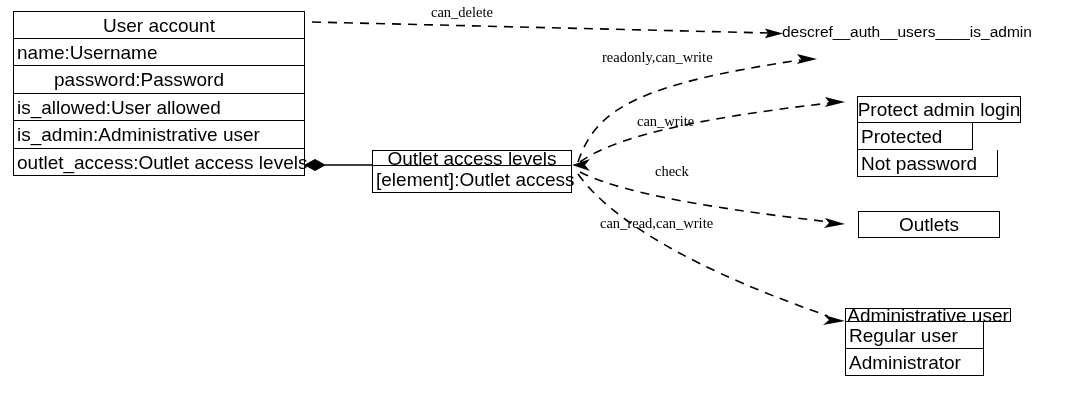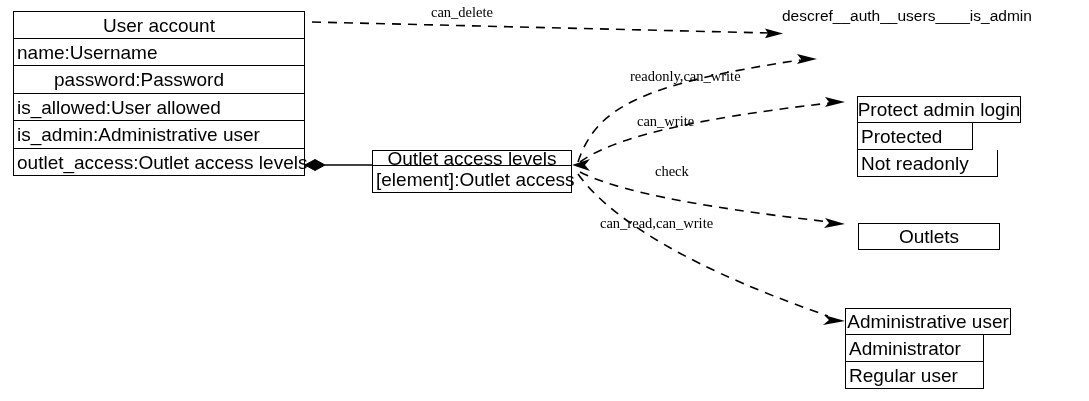--- a/index.html
+++ b/index.html
@@ -122,41 +122,41 @@
     <div class="uml-row row-attr" style="height:27px;">is_allowed:User allowed</div>
     <div class="uml-row row-attr" style="height:28px;">is_admin:Administrative user</div>
     <div class="uml-row row-attr" style="height:27px;">outlet_access:Outlet access levels</div>
   </div>
 
   <div class="uml-class" style="left:372px; top:150px; width:200px;">
     <div class="uml-row row-title" style="height:16px;">Outlet access levels</div>
     <div class="uml-row row-attr" style="height:27px;">[element]:Outlet access</div>
   </div>
 
-  <div class="plain-node" style="left:782px; top:8px;">descref__auth__users____is_admin</div>
+  <div class="plain-node" style="left:782px; top:24px;">descref__auth__users____is_admin</div>
 
   <div class="uml-class" style="left:845px; top:96px; width:141px;padding-left:12px;">
     <div class="uml-row row-title" style="height:27px; width:164px;">Protect admin login</div>
     <div class="uml-row row-attr" style="height:27px; width:116px;">Protected</div>
-    <div class="uml-row row-attr" style="height:27px; width:141px;">Not readonly</div>
+    <div class="uml-row row-attr" style="height:27px; width:141px;">Not password</div>
   </div>
 
   <div class="uml-class" style="left:858px; top:211px; width:142px;">
-    <div class="uml-row row-title" style="height:27px;margin-top:12px;">Outlets</div>
+    <div class="uml-row row-title" style="height:27px;">Outlets</div>
   </div>
 
   <div class="uml-class" style="left:845px; top:308px; width:139px;">
-    <div class="uml-row row-title" style="height:27px; width:166px;">Administrative user</div>
+    <div class="uml-row row-title" style="height:14px; width:166px;">Administrative user</div>
+    <div class="uml-row row-attr" style="height:27px; width:139px;">Regular user</div>
     <div class="uml-row row-attr" style="height:27px; width:139px;">Administrator</div>
-    <div class="uml-row row-attr" style="height:27px; width:139px;">Regular user</div>
   </div>
 
   <div class="edge-label" style="left:431px; top:5px;">can_delete</div>
 
-  <div class="edge-label" style="left:602px; top:69px;margin-left:28px;">readonly,can_write</div>
+  <div class="edge-label" style="left:602px; top:50px;">readonly,can_write</div>
 
   <div class="edge-label" style="left:637px; top:114px;">can_write</div>
 
   <div class="edge-label" style="left:655px; top:164px;">check</div>
 
   <div class="edge-label" style="left:600px; top:216px;">can_read,can_write</div>
 
 </div>
 
 </body></html>

